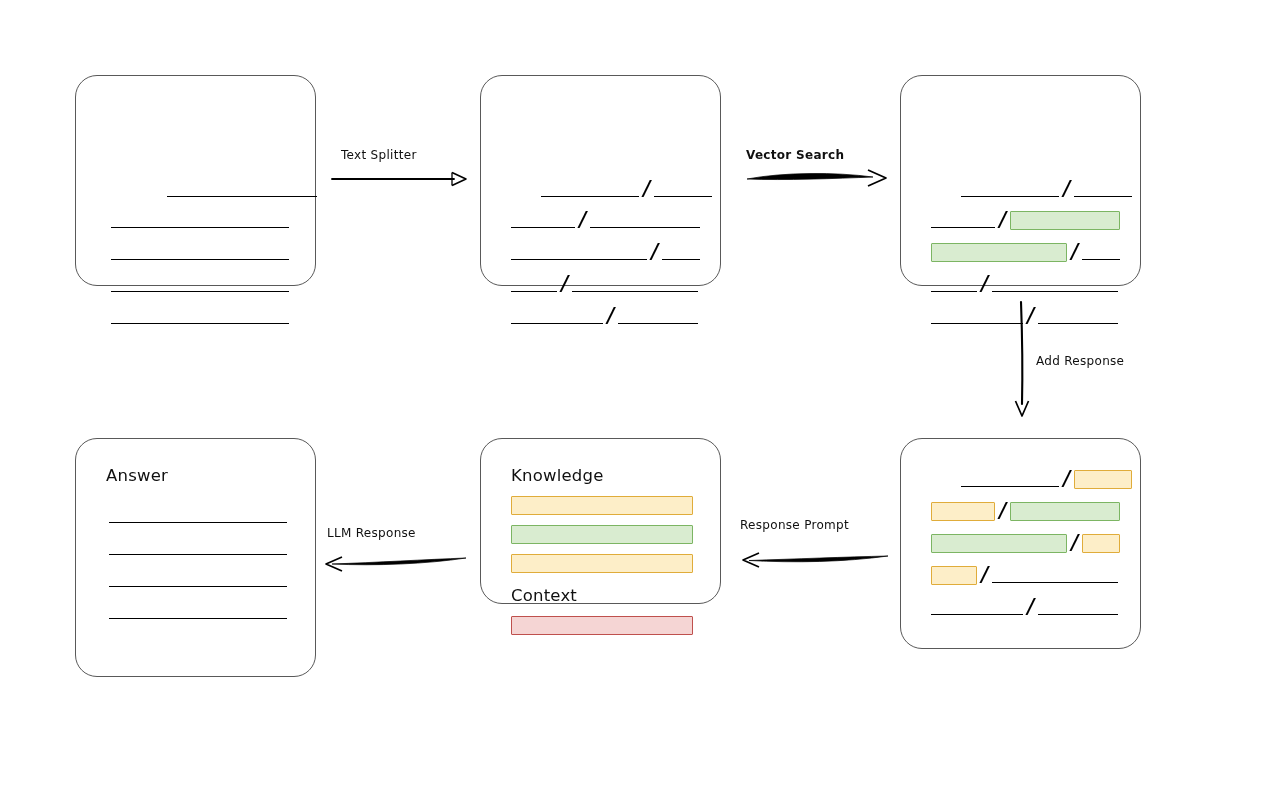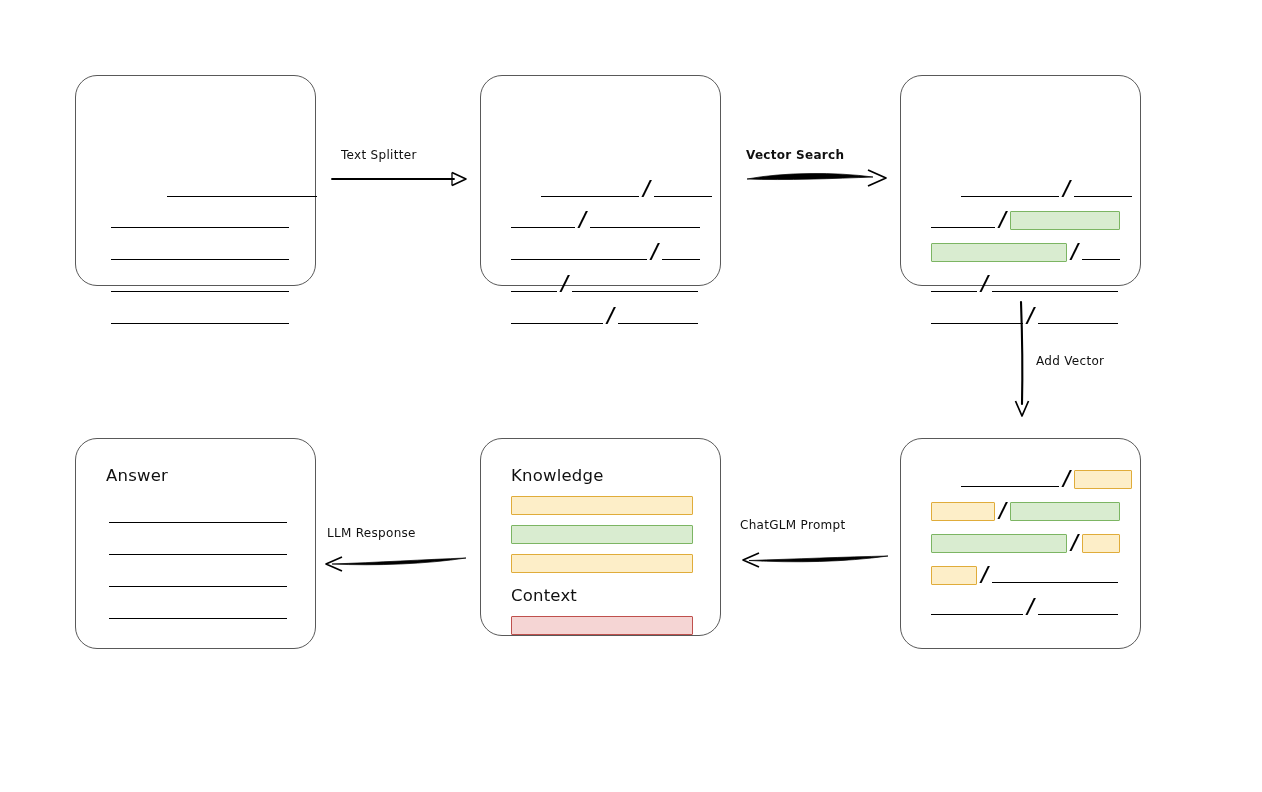--- a/index.html
+++ b/index.html
@@ -194,21 +194,21 @@
       <span class="slash">/</span>
       <div class="seg plain" style="width:126px;"></div>
     </div>
     <div class="row" style="left:30px; top:230px;">
       <div class="seg plain" style="width:92px;"></div>
       <span class="slash">/</span>
       <div class="seg plain" style="width:80px;"></div>
     </div>
   </div>
 
-  <div class="edge-label" style="left:1036px; top:354px;">Add Vector</div>
+  <div class="edge-label" style="left:1036px; top:354px;">Add Response</div>
   <svg class="arrow-svg" style="left:1010px; top:300px;" width="28" height="118" viewBox="0 0 28 118">
     <path d="M11,2 C12.4,40 12.6,76 12,104" fill="none" stroke="#000" stroke-width="2.1" stroke-linecap="round"></path>
     <path d="M5.5,101 L12,116 L18.5,101" stroke="#000" stroke-width="1.7" fill="none" stroke-linejoin="round"></path>
   </svg>
 
   <div class="doc-box" style="left:900px; top:438px; width:241px; height:211px;">
     <div class="row" style="left:30px; top:30px;">
       <div class="seg plain" style="width:98px; margin-left:30px;"></div>
       <span class="slash">/</span>
       <div class="seg hl yellow" style="width:58px;"></div>
@@ -228,27 +228,27 @@
       <span class="slash">/</span>
       <div class="seg plain" style="width:126px;"></div>
     </div>
     <div class="row" style="left:30px; top:158px;">
       <div class="seg plain" style="width:92px;"></div>
       <span class="slash">/</span>
       <div class="seg plain" style="width:80px;"></div>
     </div>
   </div>
 
-  <div class="edge-label" style="left:740px; top:518px;">ChatGLM Prompt</div>
+  <div class="edge-label" style="left:740px; top:518px;">Response Prompt</div>
   <svg class="arrow-svg" style="left:735px; top:543px;" width="155" height="26" viewBox="0 0 155 26">
     <path d="M153,13 C110,19 60,20 14,17.5 C60,16 110,14 153,13 Z" fill="#000" stroke="#000" stroke-width="0.7"></path>
     <path d="M24,10 L8,17 L24,24" stroke="#000" stroke-width="1.7" fill="none" stroke-linejoin="round"></path>
   </svg>
 
-  <div class="doc-box" style="left:480px; top:438px; width:241px; height:198px;">
+  <div class="doc-box" style="left:480px; top:438px; width:241px; height:166px;">
     <div class="box-label" style="left:30px; top:27px;">Knowledge</div>
     <div class="row" style="left:30px; top:56px;">
       <div class="seg hl yellow" style="width:182px;"></div>
     </div>
     <div class="row" style="left:30px; top:85px;">
       <div class="seg hl green" style="width:182px;"></div>
     </div>
     <div class="row" style="left:30px; top:114px;">
       <div class="seg hl yellow" style="width:182px;"></div>
     </div>
@@ -257,21 +257,21 @@
       <div class="seg hl red" style="width:182px;"></div>
     </div>
   </div>
 
   <div class="edge-label" style="left:327px; top:526px;">LLM Response</div>
   <svg class="arrow-svg" style="left:318px; top:547px;" width="150" height="26" viewBox="0 0 150 26">
     <path d="M148,11 C108,17 58,19 14,17 C58,15.5 108,12.5 148,11 Z" fill="#000" stroke="#000" stroke-width="0.7"></path>
     <path d="M24,10 L8,17 L24,24" stroke="#000" stroke-width="1.7" fill="none" stroke-linejoin="round"></path>
   </svg>
 
-  <div class="doc-box" style="left:75px; top:438px; width:241px; height:211px;">
+  <div class="doc-box" style="left:75px; top:438px; width:241px; height:239px;">
     <div class="box-label" style="left:30px; top:27px;">Answer</div>
     <div class="row" style="left:33px; top:66px;">
       <div class="seg plain" style="width:178px;"></div>
     </div>
     <div class="row" style="left:33px; top:98px;">
       <div class="seg plain" style="width:178px;"></div>
     </div>
     <div class="row" style="left:33px; top:130px;">
       <div class="seg plain" style="width:178px;"></div>
     </div>

